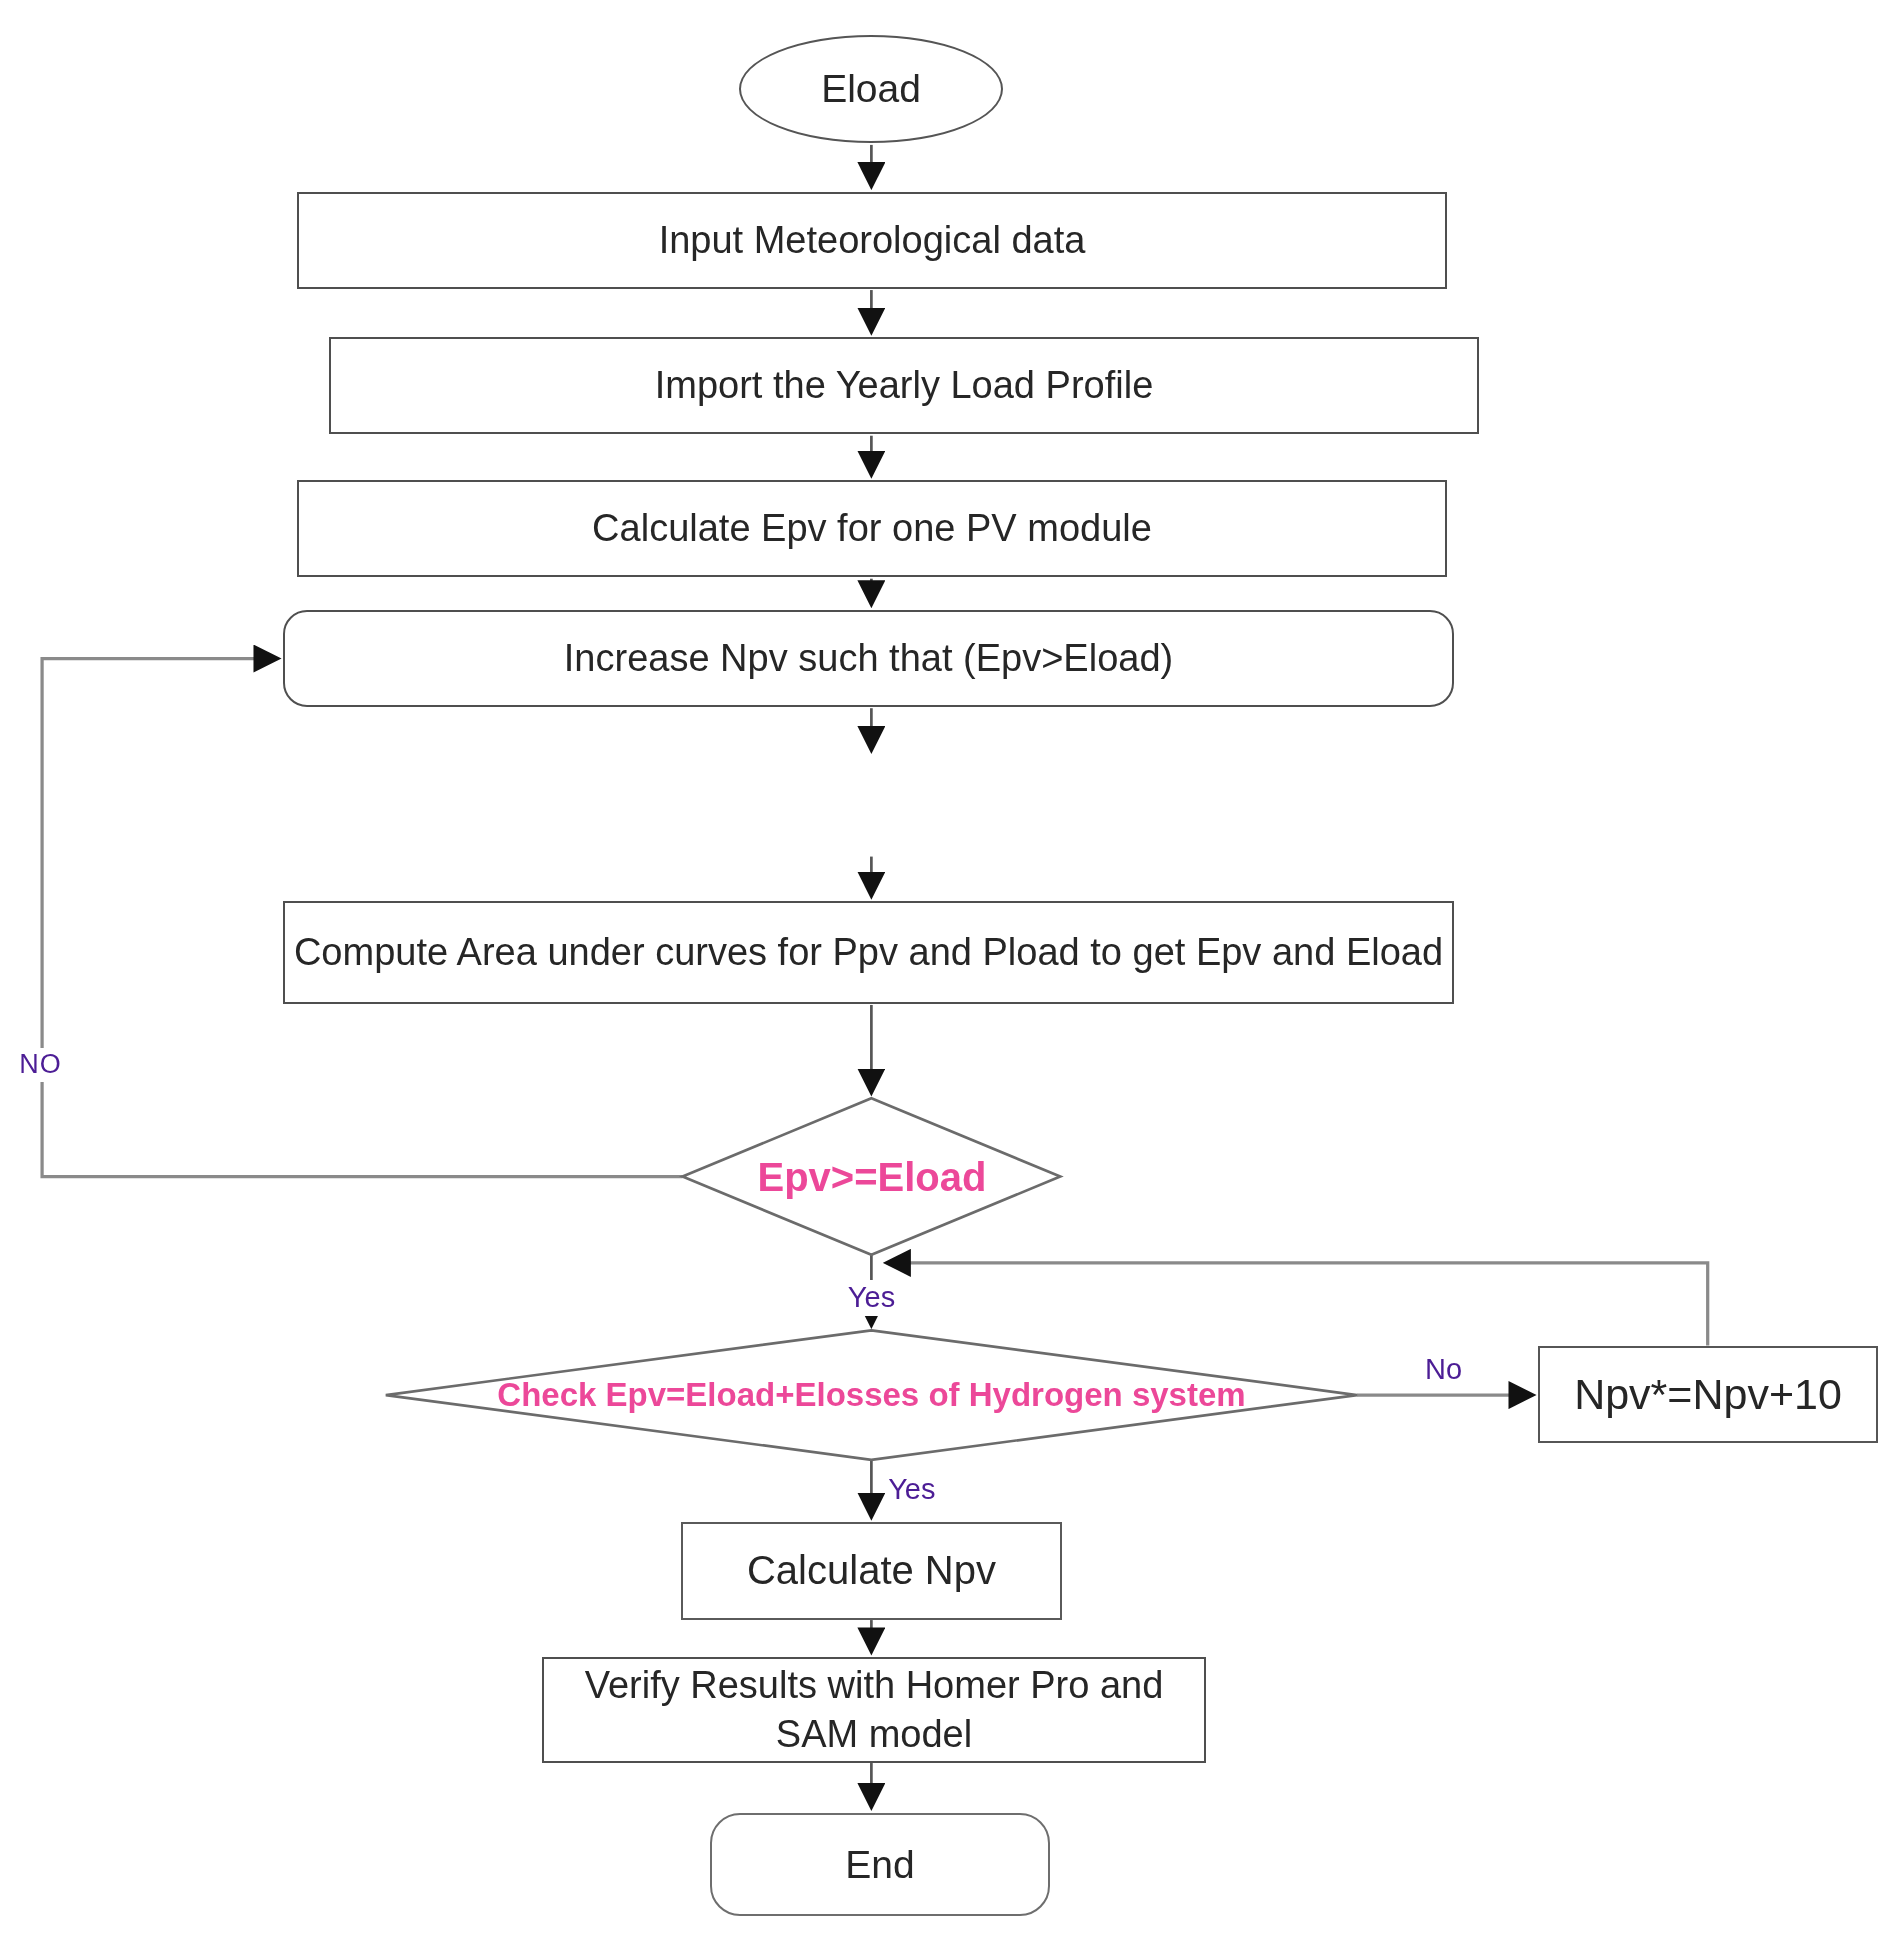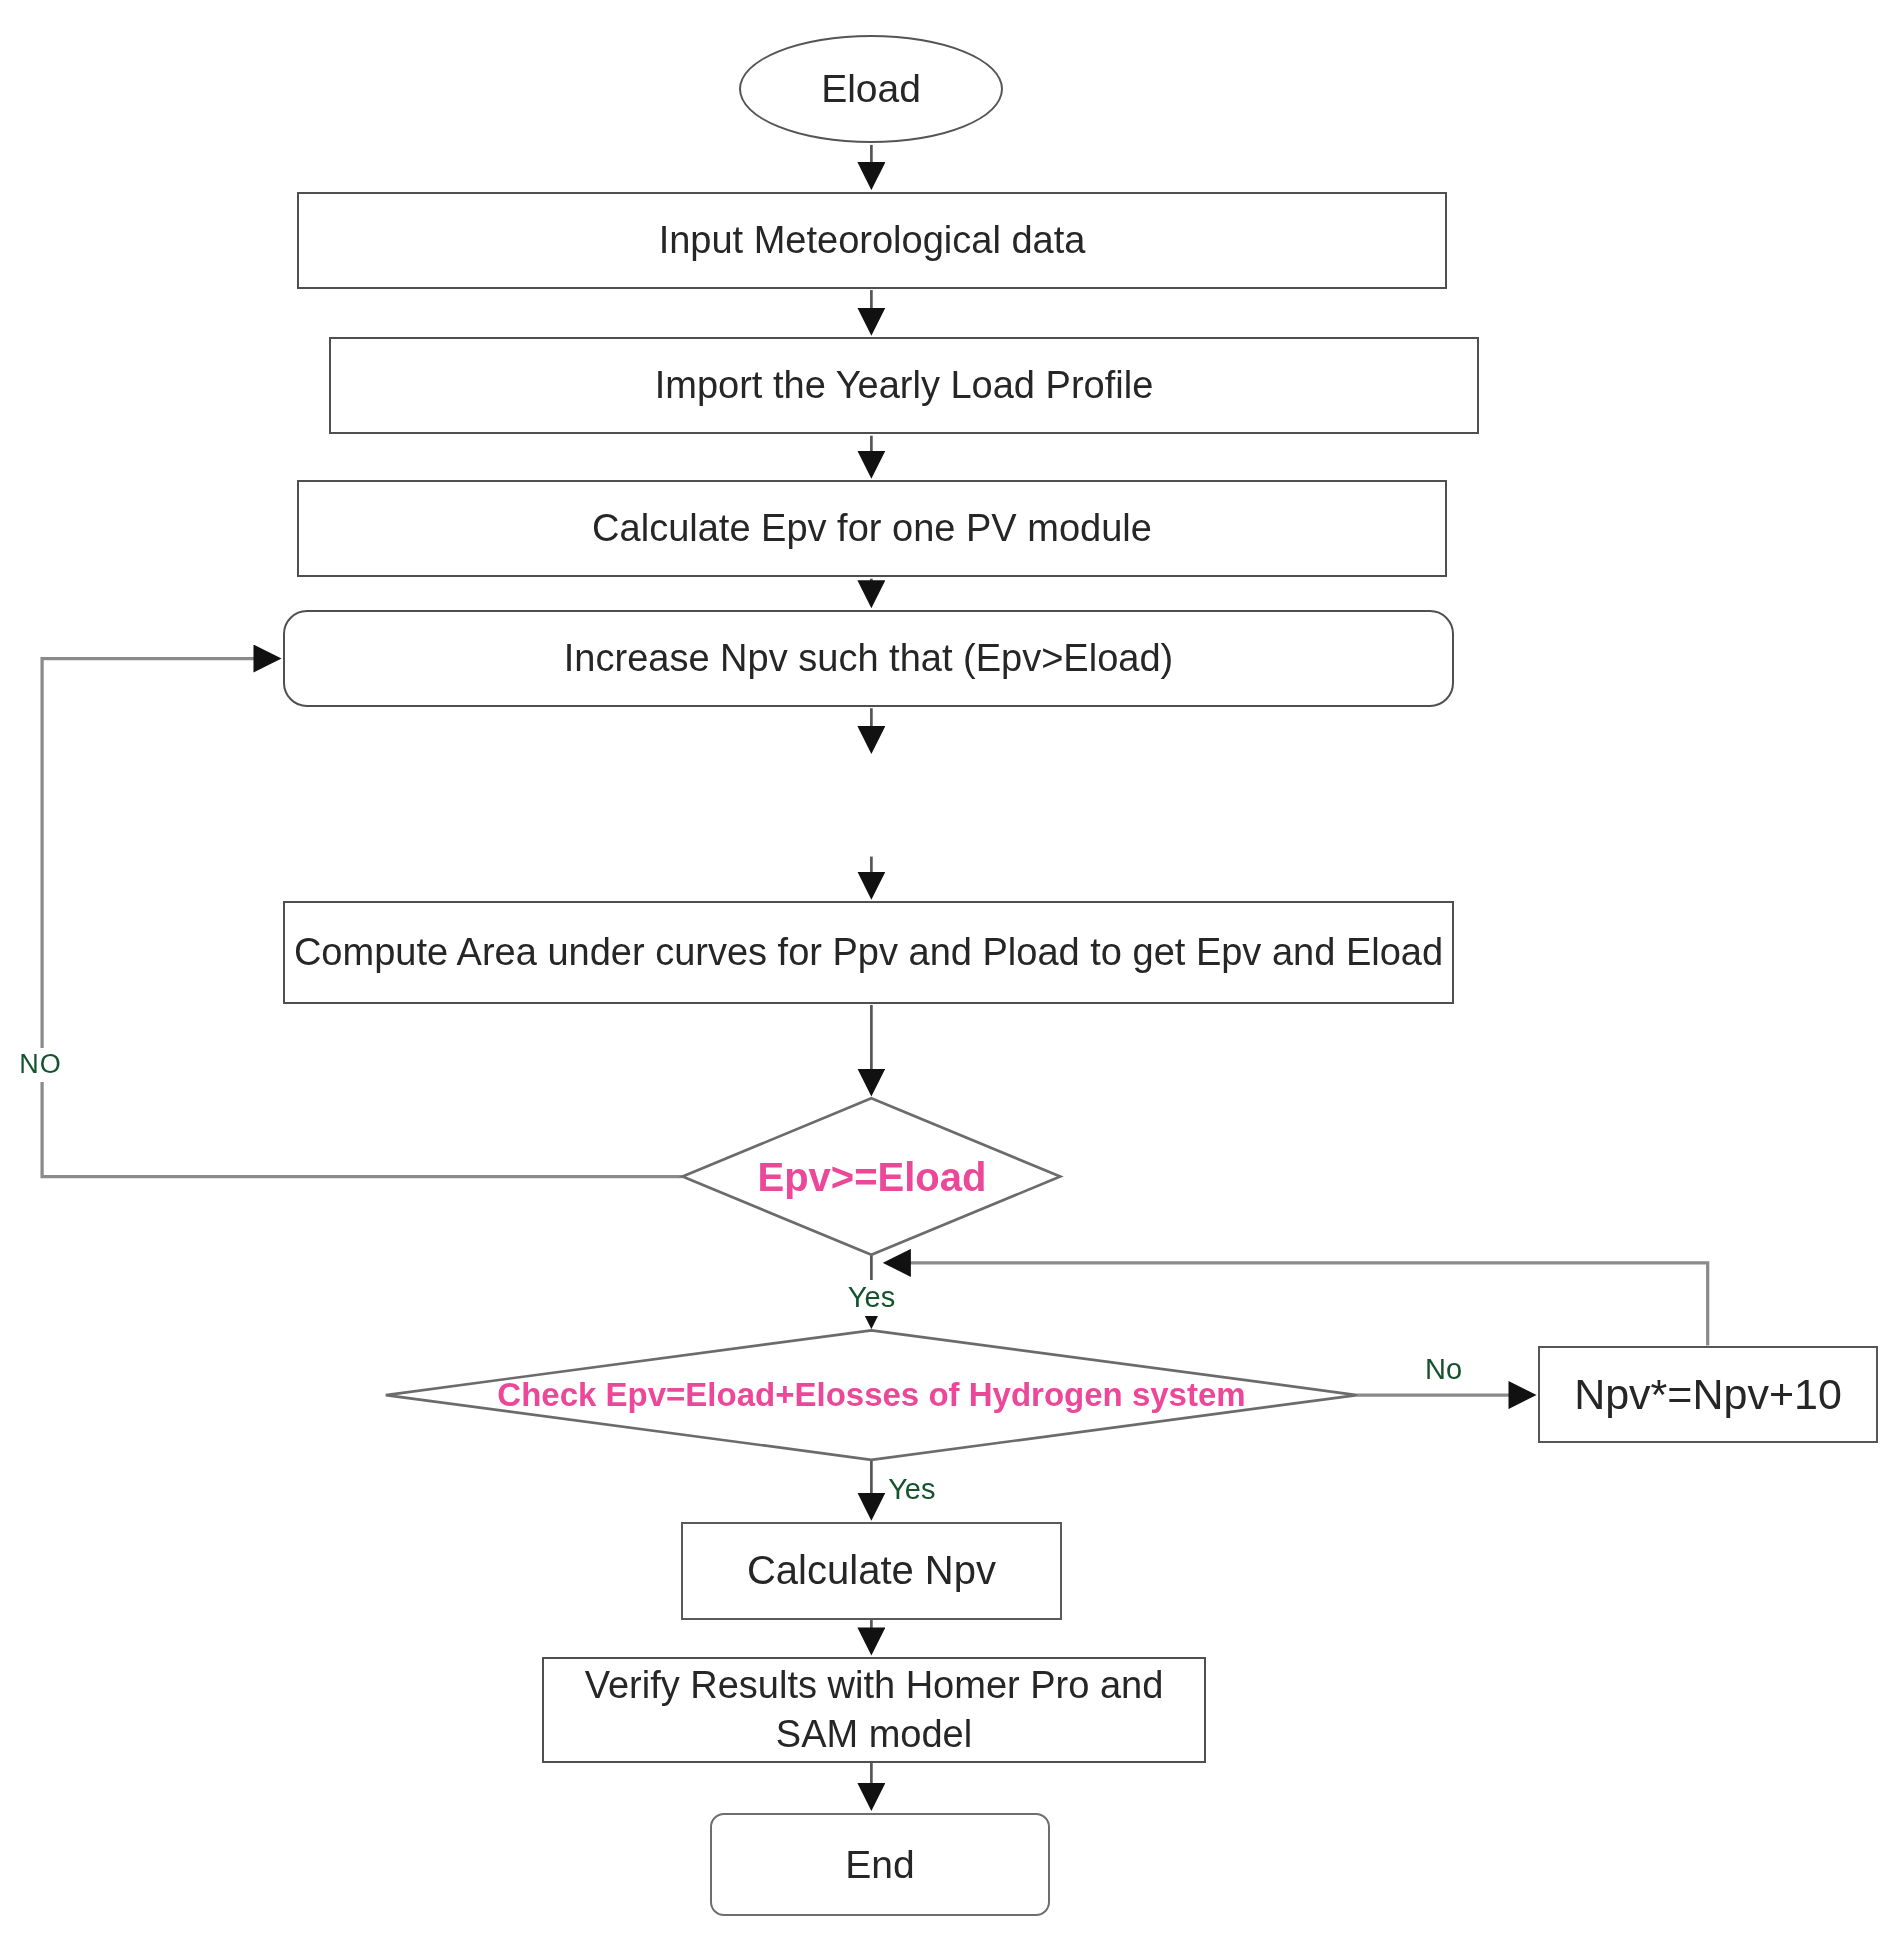--- a/index.html
+++ b/index.html
@@ -37,39 +37,39 @@
     border: 2.7px solid #4f4f4f;
     font-size: 38px;
   }
   .terminator-start {
     border: 2.2px solid #555555;
     border-radius: 50%;
     font-size: 39px;
   }
   .terminator-end {
     border: 2.7px solid #6e6e6e;
-    border-radius: 14px;
+    border-radius: 30px;
     font-size: 39px;
     text-align: right;
   }
   .diamond-label {
     position: absolute;
     box-sizing: border-box;
     display: flex;
     align-items: center;
     justify-content: center;
     text-align: center;
     color: #ec4899;
     background: transparent;
     font-weight: bold;
   }
   .edge-label {
     position: absolute;
     box-sizing: border-box;
-    color: #14532d;
+    color: #4c1d95;
     background: #ffffff;
     text-align: center;
     font-size: 29px;
     line-height: 1.1;
     padding: 2.2px 3.2px;
   }
 </style>
 </head>
 <body>
 

